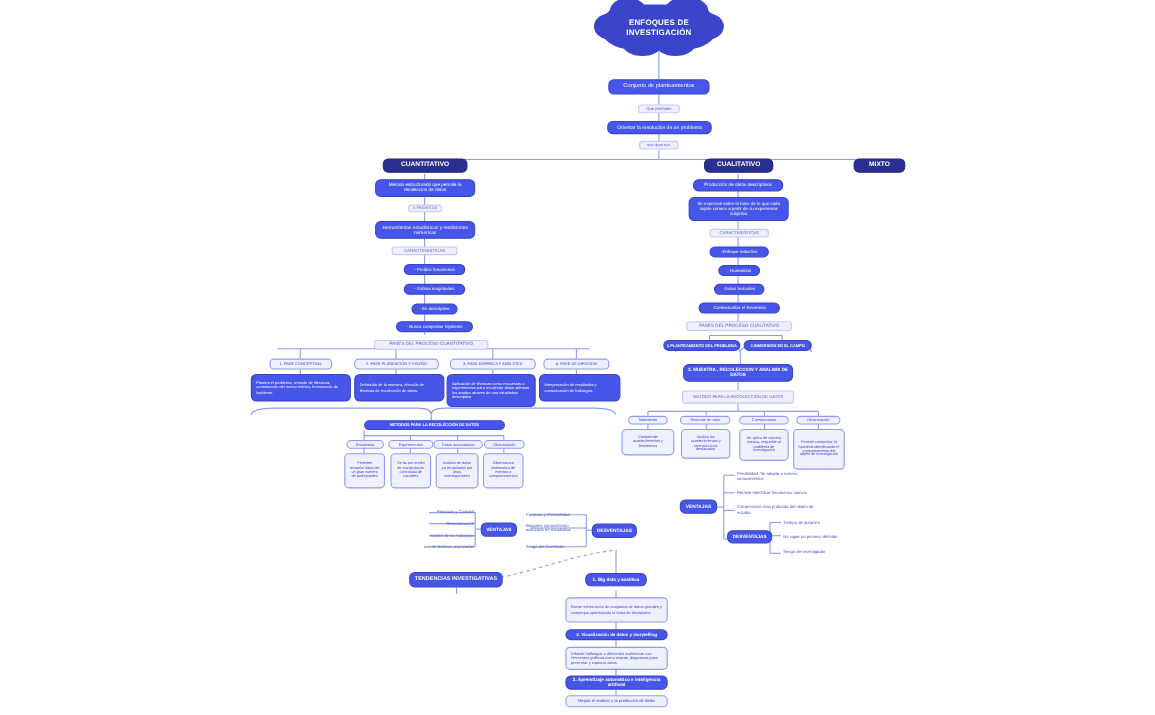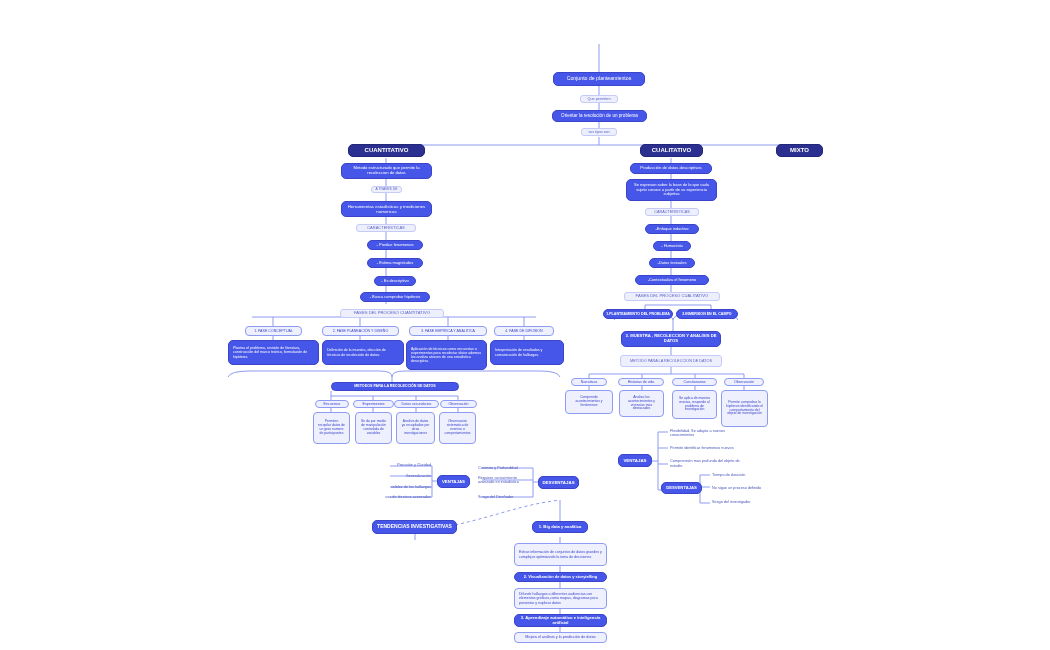--- a/index.html
+++ b/index.html
@@ -150,20 +150,27 @@
       <line x1="560" y1="500" x2="560" y2="521"></line>
       <line x1="560" y1="537" x2="560" y2="543"></line>
       <line x1="560" y1="566" x2="560" y2="572"></line>
       <line x1="560" y1="582" x2="560" y2="588"></line>
       <line x1="560" y1="609" x2="560" y2="614"></line>
       <line x1="560" y1="626" x2="560" y2="632"></line>
       <line x1="415" y1="534" x2="415" y2="540"></line>
     </g>
   </svg>
 
+  <div id="title-cloud">
+    <div class="cloudbump" style="width:30px;height:24px;left:-8px;top:6px;"></div>
+    <div class="cloudbump" style="width:30px;height:24px;right:-8px;top:6px;"></div>
+    <div class="cloudbump" style="width:36px;height:22px;left:18px;bottom:-8px;"></div>
+    <div class="cloudbump" style="width:36px;height:22px;right:18px;bottom:-8px;"></div>
+    <span>ENFOQUES DE INVESTIGACIÓN</span>
+  </div>
 
   <div class="node fill-blue" style="left:553px;top:72px;width:92px;height:14px;font-size:5.2px;">
     <span>Conjunto de planteamientos</span>
   </div>
   <div class="node tag" style="left:580px;top:95px;width:38px;height:8px;font-size:3.8px;">
     <span>Que permiten</span>
   </div>
   <div class="node fill-blue" style="left:552px;top:110px;width:95px;height:12px;font-size:4.6px;">
     <span>Orientar la resolución de un problema</span>
   </div>

